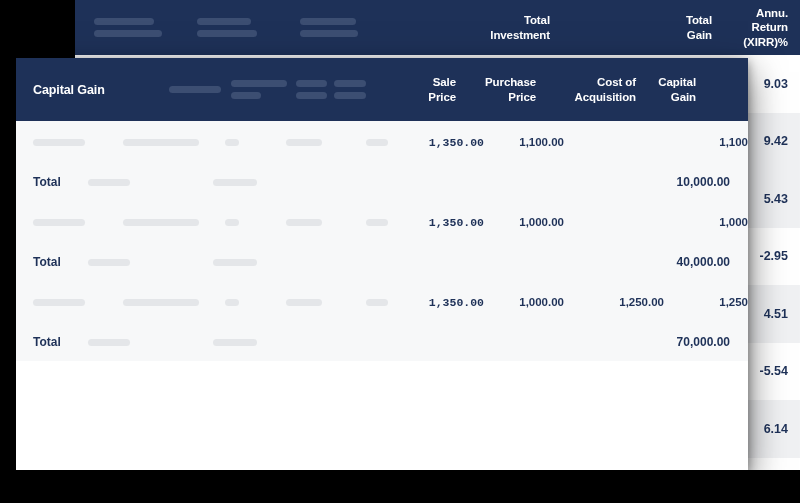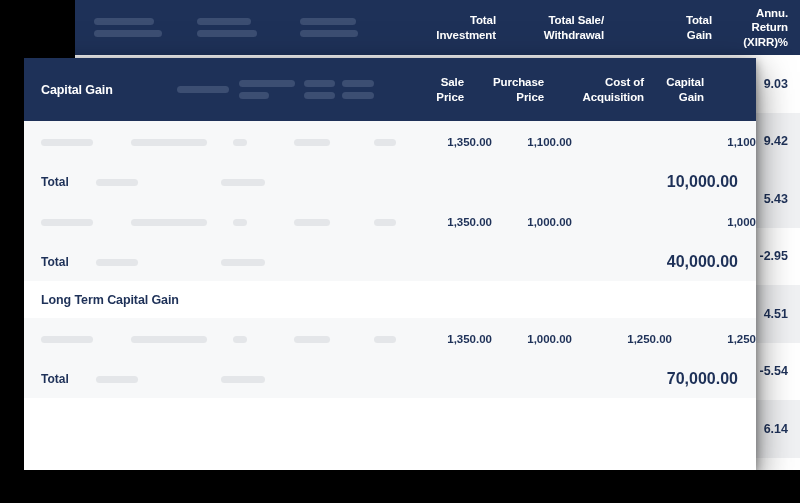--- a/index.html
+++ b/index.html
@@ -83,21 +83,21 @@
     font-size: 12.5px;
     font-weight: bold;
     color: #1e3158;
   }
   .bg-row.alt { background: #f0f1f3; }
   .bg-row .val { width: 78px; text-align: right; }
 
   
   .card {
     position: absolute;
-    left: 24px;
+    left: 16px;
     top: 58px;
     width: 732px;
     height: 412px;
     background: #ffffff;
     box-shadow: 0 14px 34px rgba(0,0,0,0.55), 0 3px 10px rgba(0,0,0,0.4);
     overflow: hidden;
   }
 
   .card-header {
     height: 63px;
@@ -179,30 +179,30 @@
   .cell-ph-1 { flex: 0 0 90px; }
   .cell-ph-2 { flex: 0 0 102px; }
   .cell-ph-3 { flex: 0 0 61px; }
   .cell-ph-4 { flex: 0 0 80px; }
   .cell-ph-5 { flex: 0 0 56px; }
 
   .num {
     text-align: right;
     font-weight: bold;
   }
-  .n-sale  { flex: 0 0 62px; }
+  .n-sale  { flex: 0 0 62px; font-family: Liberation Mono, monospace; }
   .n-purch { flex: 0 0 80px; }
   .n-fmv   { flex: 0 0 100px; }
   .n-coa   { flex: 0 0 100px; }
 
   .tot-label { flex: 0 0 55px; font-size: 12px; font-weight: bold; }
   .tot-ph-a  { flex: 0 0 125px; }
   .tot-ph-b  { flex: 0 0 176px; }
   .tot-spacer{ flex: 1 1 auto; }
-  .tot-val   { flex: 0 0 78px; text-align: right; padding-right: 18px; font-size: 16px; font-weight: bold; }
+  .tot-val   { flex: 0 0 78px; text-align: right; padding-right: 18px; font-size: 12px; font-weight: bold; }
 </style>
 </head>
 <body>
 
 <div class="bg-table">
 
   <div class="bg-header">
 
     <div class="bg-ph-group">
       <div class="bg-ph" style="width:60px"></div>
@@ -212,22 +212,20 @@
       <div class="bg-ph" style="width:54px"></div>
       <div class="bg-ph" style="width:60px"></div>
     </div>
     <div class="bg-ph-group">
       <div class="bg-ph" style="width:56px"></div>
       <div class="bg-ph" style="width:58px"></div>
     </div>
 
     <div class="bg-col" style="white-space:pre-line">Total
 Investment</div>
-    <div class="bg-col" style="white-space:pre-line">Total Sale/
-Withdrawal</div>
     <div class="bg-col" style="white-space:pre-line">Total
 Gain</div>
     <div class="bg-col last" style="white-space:pre-line">Annu.
 Return
 (XIRR)%</div>
   </div>
 
   <div class="bg-body">
     <div class="bg-row">
       <div class="val">9.03</div>
@@ -351,21 +349,20 @@
       <div class="tot-ph-a">
         <div class="dr-ph" style="width:42px"></div>
         </div>
       <div class="tot-ph-b">
         <div class="dr-ph" style="width:44px"></div>
         </div>
       <div class="tot-spacer"></div>
       <div class="tot-val">40,000.00</div>
     </div>
 
-    <div class="sec-title">Long Term Capital Gain</div>
 
     <div class="data-row">
       <div class="cell-ph-1">
         <div class="dr-ph" style="width:52px"></div>
         </div>
       <div class="cell-ph-2">
         <div class="dr-ph" style="width:76px"></div>
         </div>
       <div class="cell-ph-3">
         <div class="dr-ph" style="width:14px"></div>

